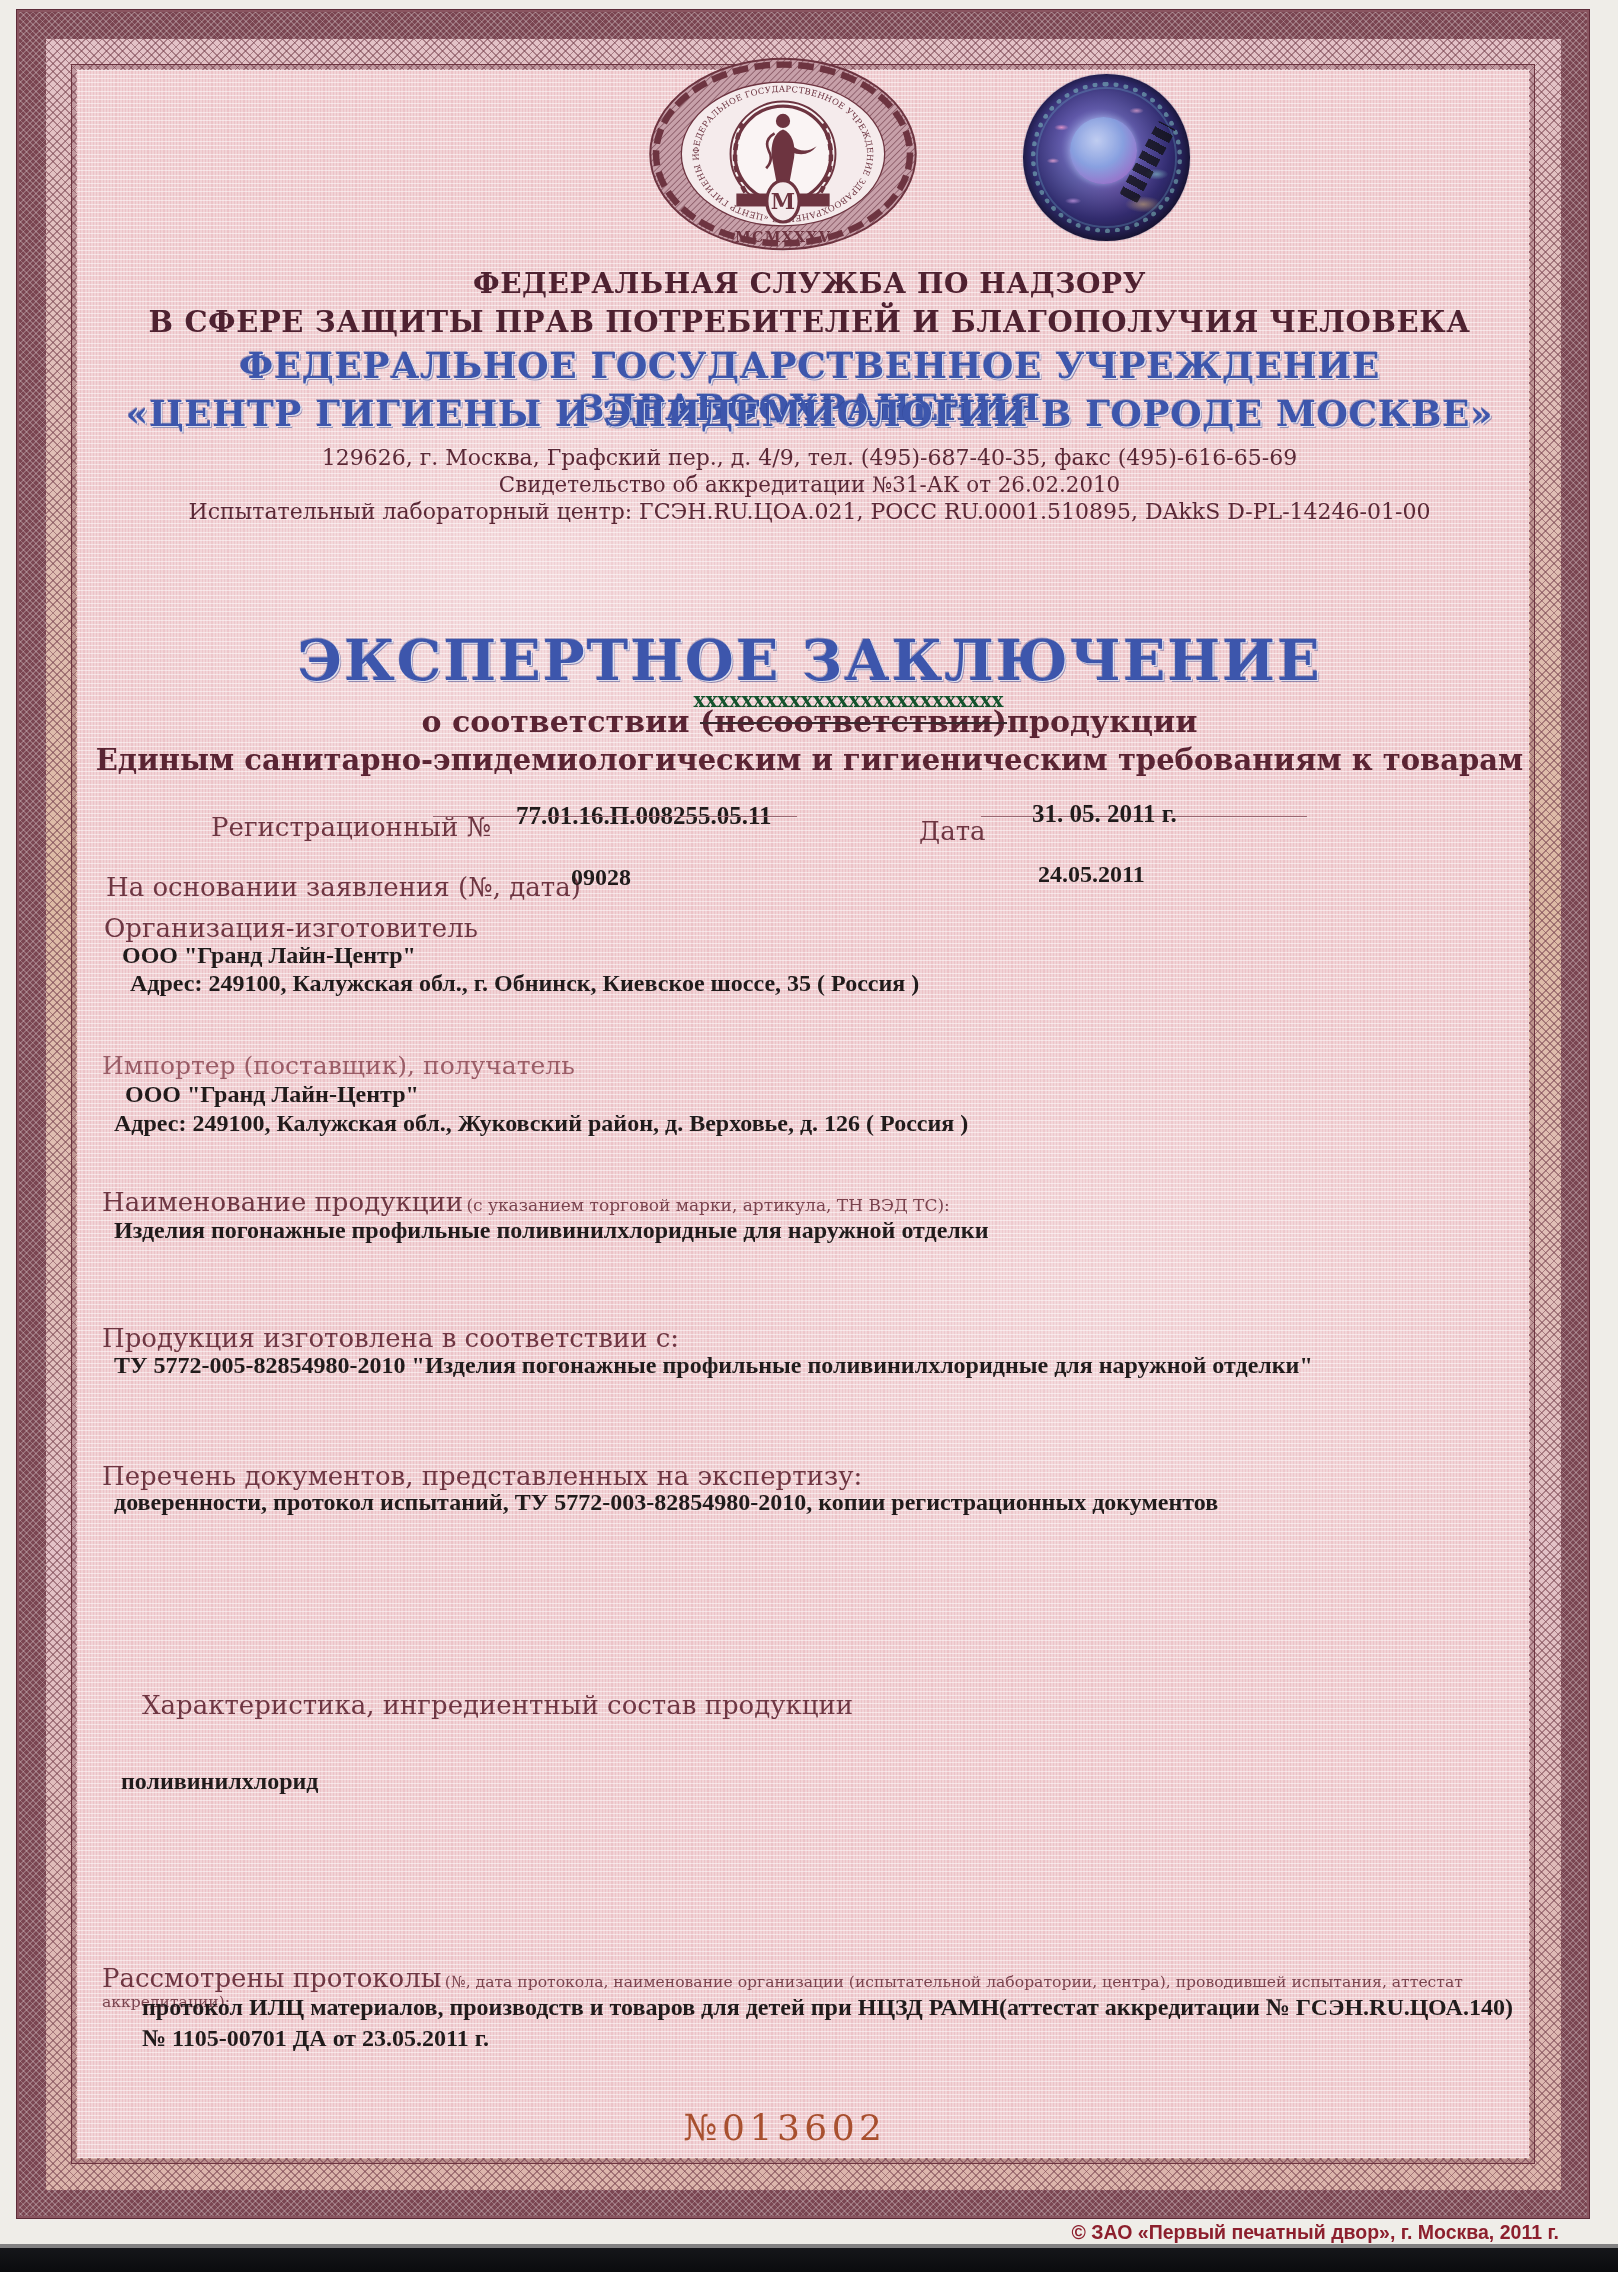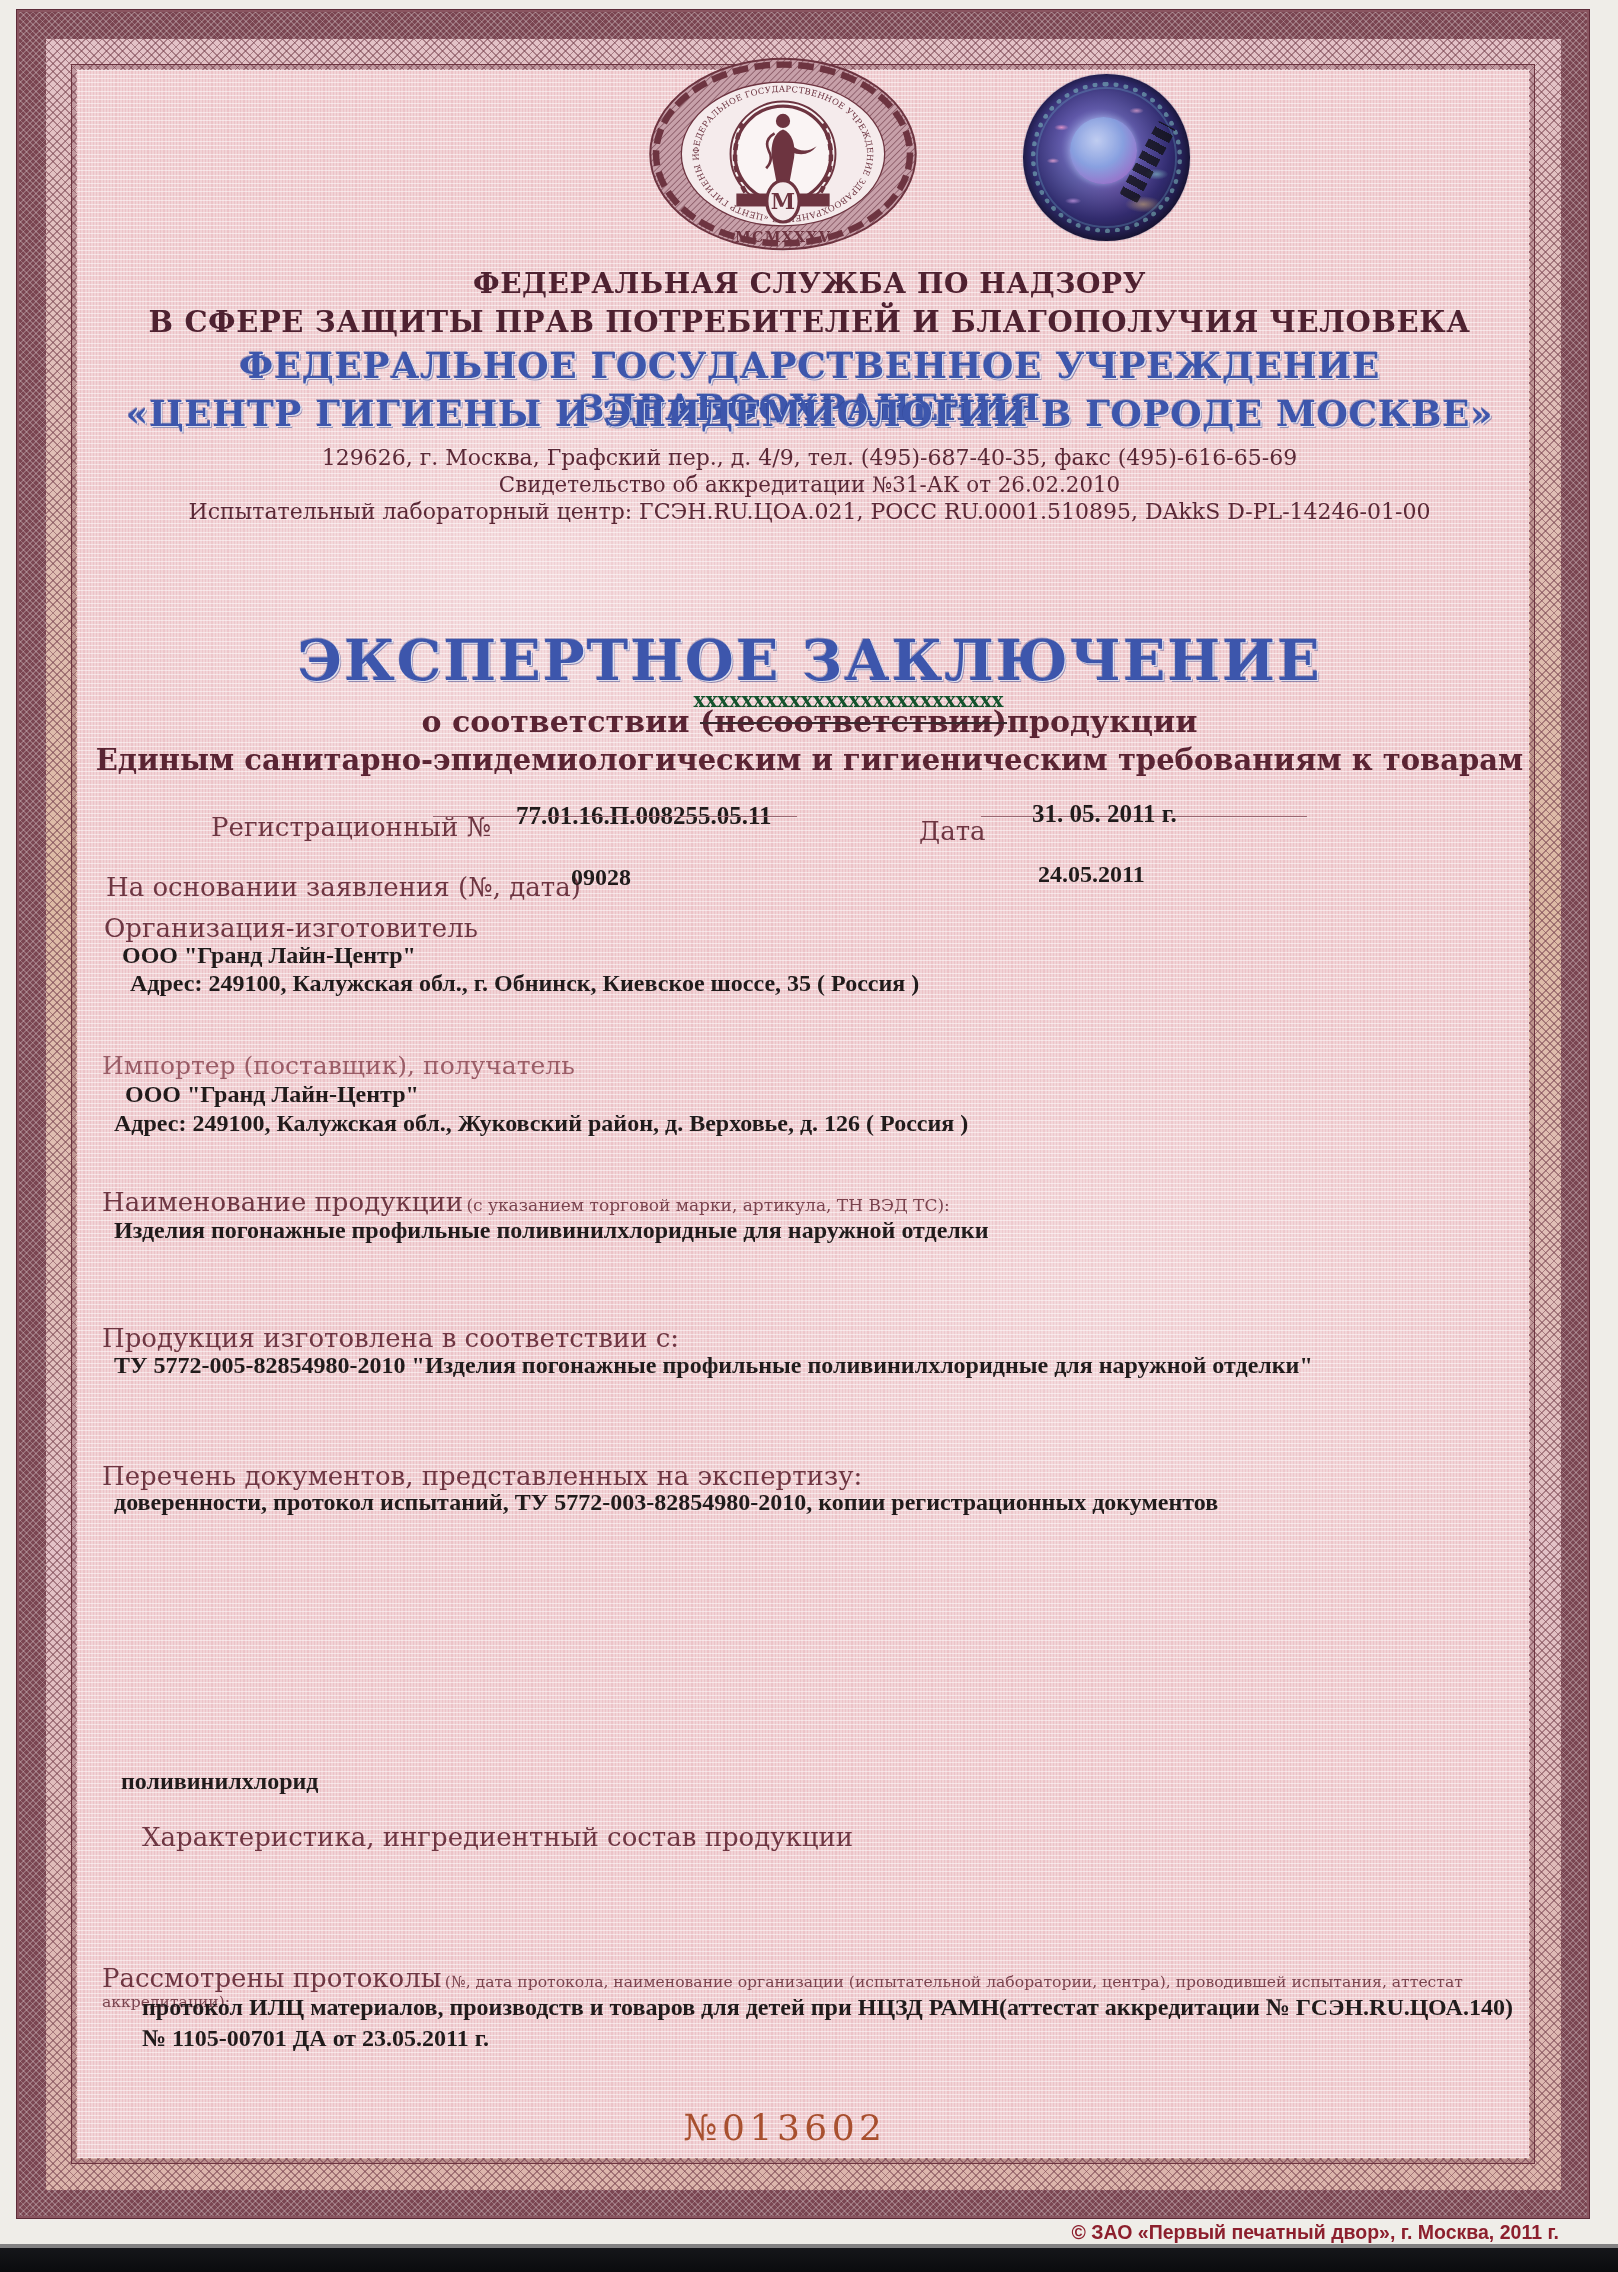--- a/index.html
+++ b/index.html
@@ -159,21 +159,21 @@
     <span class="note">(с указанием торговой марки, артикула, ТН ВЭД ТС):</span>
   </div>
   <div class="abs val" style="left:114px;top:1217px;">Изделия погонажные профильные поливинилхлоридные для наружной отделки</div>
 
   <div class="abs label" style="left:102px;top:1323px;">Продукция изготовлена в соответствии с:</div>
   <div class="abs val" style="left:114px;top:1352px;">ТУ 5772-005-82854980-2010 "Изделия погонажные профильные поливинилхлоридные для наружной отделки"</div>
 
   <div class="abs label" style="left:102px;top:1461px;">Перечень документов, представленных на экспертизу:</div>
   <div class="abs val" style="left:114px;top:1489px;">доверенности, протокол испытаний, ТУ 5772-003-82854980-2010, копии регистрационных документов</div>
 
-  <div class="abs label" style="left:102px;top:1822px;padding-left:40px;">Характеристика, ингредиентный состав продукции</div>
+  <div class="abs label" style="left:102px;top:1690px;padding-left:40px;">Характеристика, ингредиентный состав продукции</div>
   <div class="abs val" style="left:121px;top:1768px;">поливинилхлорид</div>
 
   <div style="position:absolute;left:102px;top:1963px;width:1394px;">
     <span class="label">Рассмотрены протоколы</span>
     <span class="note" style="font-size:15.6px;">(№, дата протокола, наименование организации (испытательной лаборатории, центра), проводившей испытания, аттестат аккредитации):</span>
   </div>
   <div class="para" style="left:114px;top:1992px;width:1385px;">протокол ИЛЦ материалов, производств и товаров для детей при НЦЗД РАМН(аттестат аккредитации № ГСЭН.RU.ЦОА.140) № 1105-00701 ДА от 23.05.2011 г.</div>
 
   <div class="serial">№013602</div>
 

